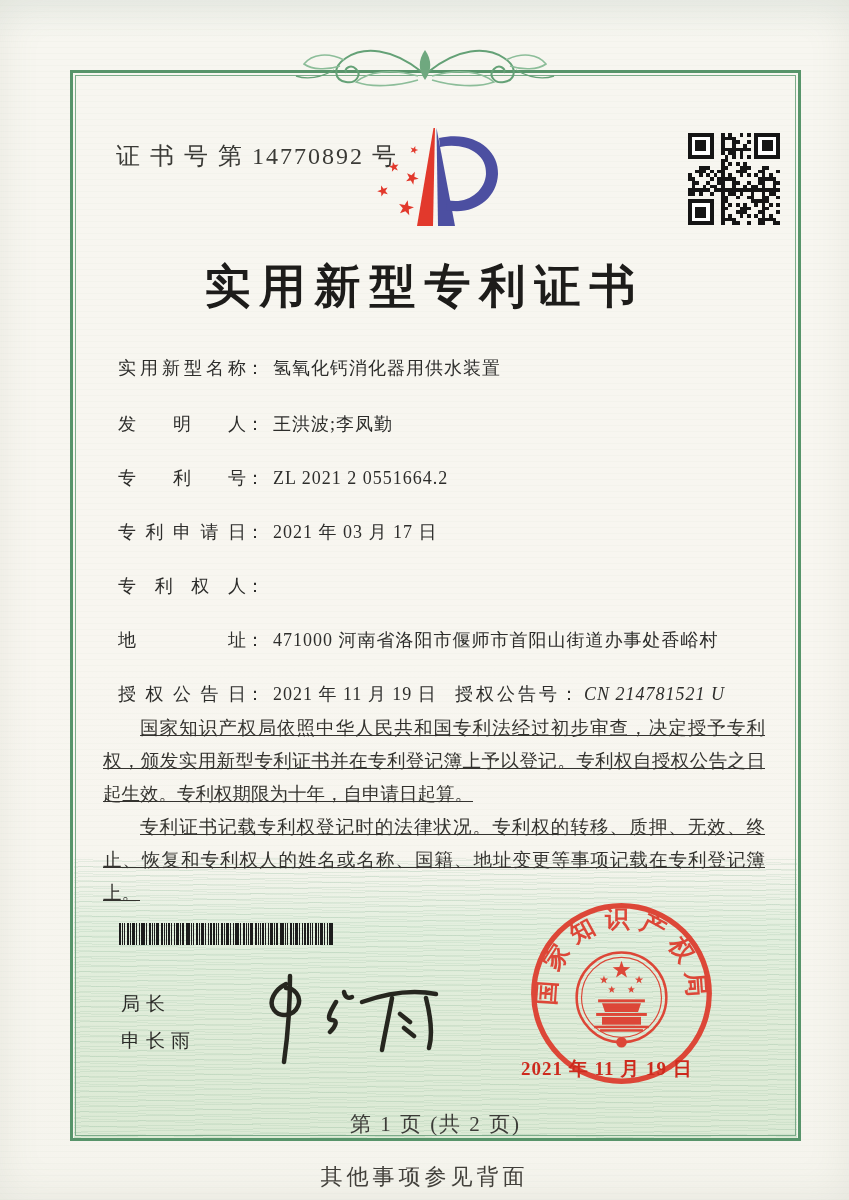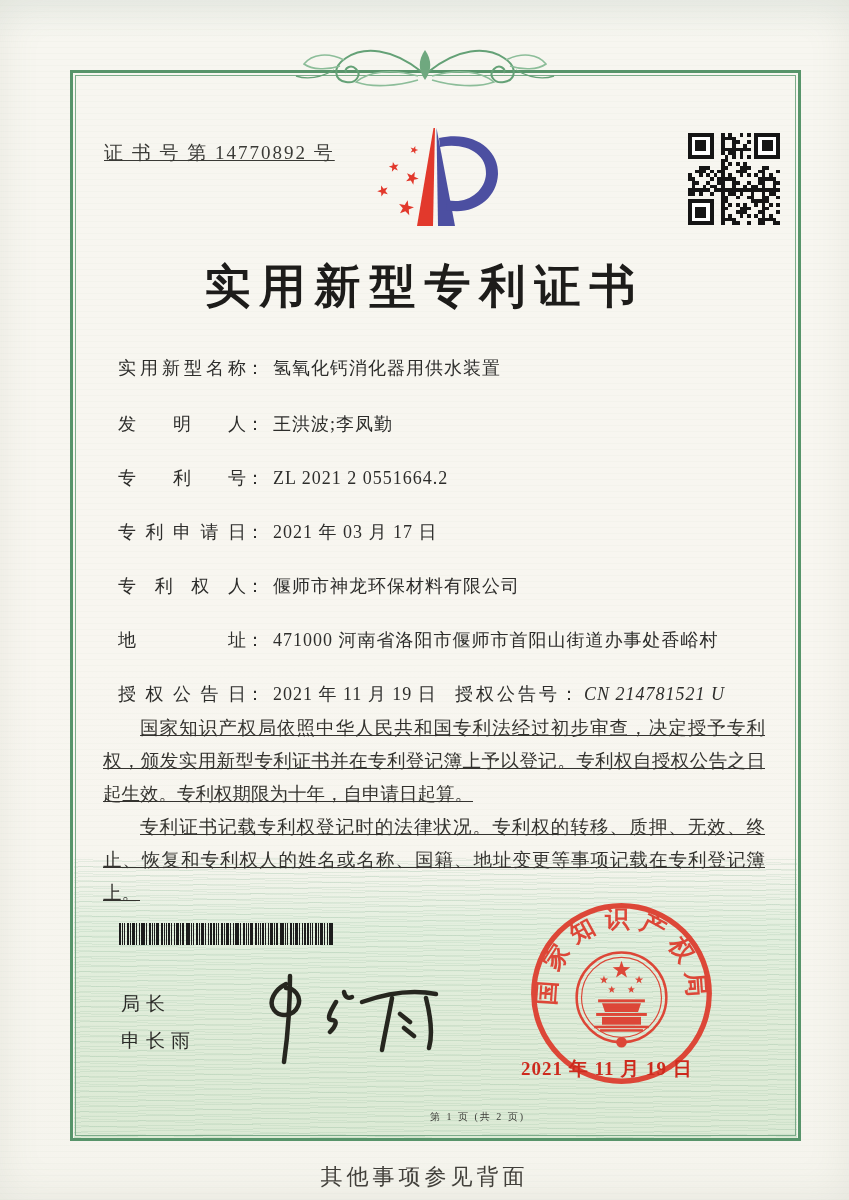--- a/index.html
+++ b/index.html
@@ -20,21 +20,21 @@
   .frame::before { content:""; position:absolute; inset:0; border:3px solid #57946a; }
   .frame::after  { content:""; position:absolute; inset:5px; border:1px solid #7bab89; }
   
   .green-zone {
     position:absolute; left:74px; top:858px; width:723px; height:282px;
     background:
       repeating-linear-gradient(2deg, rgba(120,170,135,.12) 0 1px, transparent 1px 7px),
       repeating-linear-gradient(-1deg, rgba(110,165,128,.14) 0 1px, transparent 1px 5px),
       linear-gradient(180deg, rgba(226,239,223,0) 0, rgba(224,238,220,.9) 70px, #e0ecd9 160px, #dcead5 100%);
   }
-  .cert-no { position:absolute; left:104px; top:140px; font-size:19px; letter-spacing:2px; color:#3a3a36;text-decoration:underline; }
+  .cert-no { position:absolute; left:116px; top:140px; font-size:24px; letter-spacing:2px; color:#3a3a36; }
   .logo { position:absolute; left:362px; top:122px; }
   .qr { position:absolute; left:688px; top:133px; }
   .title { position:absolute; left:0; top:256px; width:849px; text-align:center;
            font-size:46px; font-weight:700; letter-spacing:9px; color:#1d1c1a; }
   .row { position:absolute; left:118px; width:680px; display:flex; align-items:baseline;
          font-size:18px; color:#2d2d2b; }
   .flabel { width:128px; display:inline-flex; justify-content:space-between; flex:none; }
   .colon { flex:none; }
   .fvalue { margin-left:9px; letter-spacing:1px; white-space:nowrap; }
   .pair2 { position:absolute; left:337px; top:0; display:flex; align-items:baseline; }
@@ -45,21 +45,21 @@
     font-size:18.5px; line-height:1.78; color:#34332f; text-align:justify; }
   .paragraphs p { text-indent:2em;text-decoration:underline; }
   .barcode { position:absolute; left:119px; top:923px; }
   .director { position:absolute; left:121px; top:985px; font-size:19px; letter-spacing:6px;
               line-height:37px; color:#2b2b28; }
   .signature { position:absolute; left:250px; top:966px; }
   .seal { position:absolute; left:524px; top:896px; opacity:.93; }
   .seal-date { position:absolute; left:521px; top:1056px; font-size:19px; letter-spacing:1px;
                color:#cd2a1d; font-weight:700; z-index:5; }
   .page-no { position:absolute; left:70px; top:1110px; width:731px; text-align:center;
-             font-size:10px; letter-spacing:2px; color:#3c3c38;margin-left:42px; }
+             font-size:21px; letter-spacing:2px; color:#3c3c38; }
   .back-note { position:absolute; left:0; top:1162px; width:849px; text-align:center;
                font-size:22px; letter-spacing:4px; color:#413f3a; }
 </style>
 </head>
 <body>
 
 <div class="page">
 
   <div class="green-zone"></div>
   <div class="texture"></div>
@@ -362,21 +362,20 @@
     <span class="fvalue">2021 年 03 月 17 日</span>
   </div>
   <div class="row r5">
     <span class="flabel">
         <span>专</span>
         <span>利</span>
         <span>权</span>
         <span>人</span>
       </span>
       <span class="colon">：</span>
-    <span class="fvalue">偃师市神龙环保材料有限公司</span>
   </div>
   <div class="row r6">
     <span class="flabel">
         <span>地</span>
         <span>址</span>
       </span>
       <span class="colon">：</span>
     <span class="fvalue">471000 河南省洛阳市偃师市首阳山街道办事处香峪村</span>
   </div>
   <div class="row r7" style="position:absolute;">

